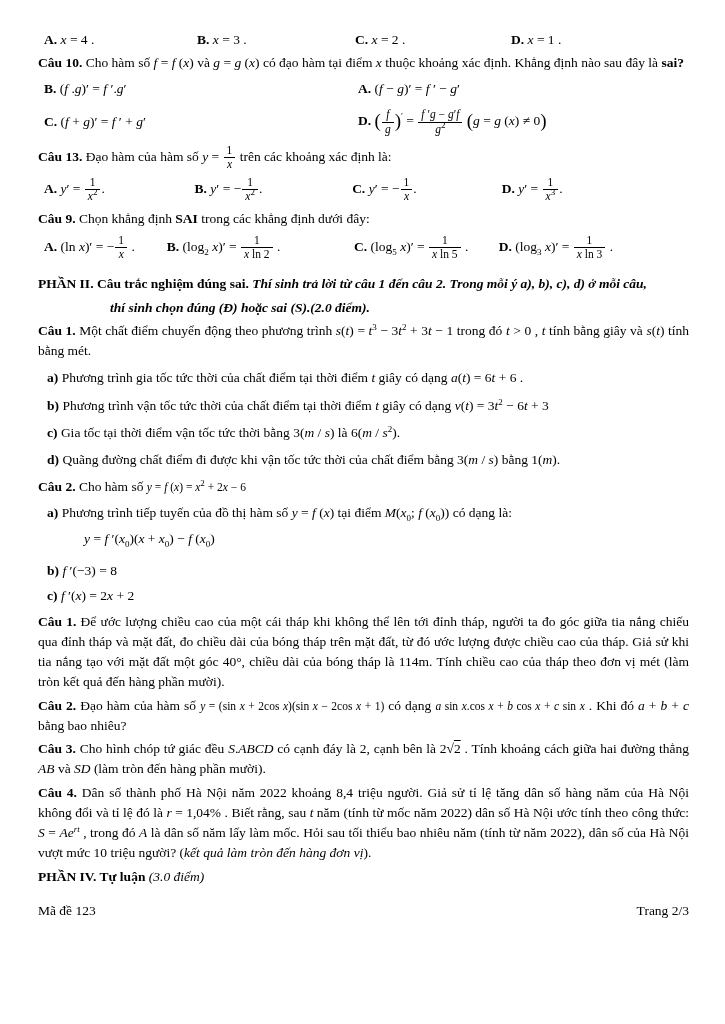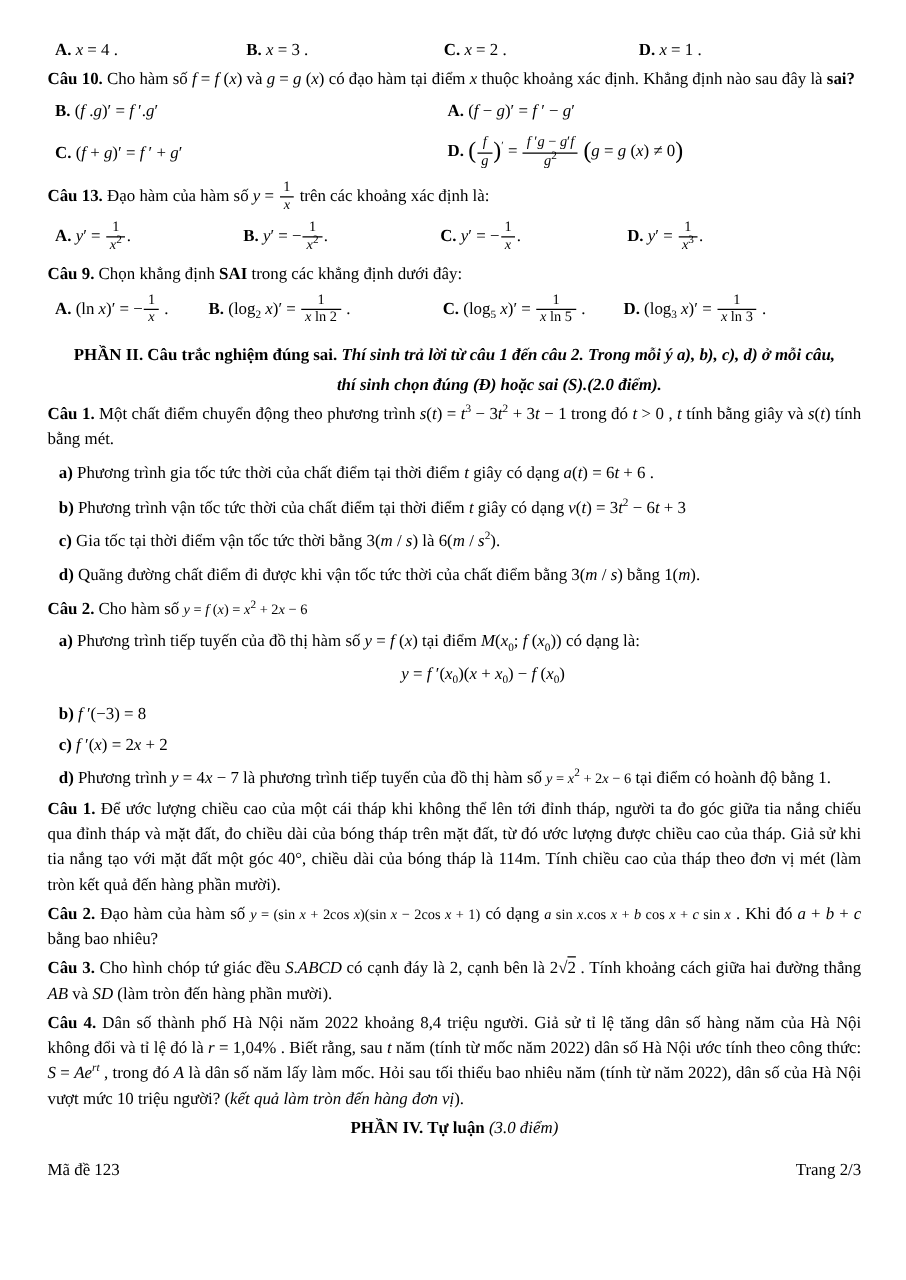--- a/index.html
+++ b/index.html
@@ -3,21 +3,21 @@
 <meta charset="utf-8">
 <style>
   * { margin:0; padding:0; box-sizing:border-box; }
   html,body { background:#ffffff; }
   body {
     width:725px; height:1024px; overflow:hidden;
     font-family:"Liberation Serif", serif;
     font-size:13.5px; color:#000;
   }
   .page { position:relative; width:725px; height:1024px; padding:30px 36px 24px 38px; background:#fff; }
-  p, .row { line-height:1.5; margin:3px 0;text-align:center; }
+  p, .row { line-height:1.5; margin:3px 0; }
   .stem { text-align:justify; }
   .g-top { display:grid; grid-template-columns:153fr 158fr 156fr 178fr; margin:0 0 2px 6px; line-height:1.5; }
   .g-q10 { display:grid; grid-template-columns:317fr 334fr; row-gap:10px; align-items:center; margin:6px 0 8px 6px; line-height:1.4; }
   .g-4a { display:grid; grid-template-columns:152fr 159fr 151fr 189fr; align-items:center; margin:5px 0 5px 6px; line-height:1.4; }
   .g-4b { display:grid; grid-template-columns:124fr 189fr 146fr 192fr; align-items:center; margin:5px 0 5px 6px; line-height:1.4; }
   .sect { margin-top:13px; }
   .sect2 { margin-top:2px; }
   .indent2 { padding-left:72px; }
   .item { text-indent:9px; margin:7px 0; text-align:justify; }
   .item2 { text-indent:9px; margin:5px 0; text-align:justify; }
@@ -77,21 +77,20 @@
   <p class="item"><b>a)</b> Phương trình gia tốc tức thời của chất điểm tại thời điểm <i>t</i>  giây có dạng <i>a</i>(<i>t</i>) = 6<i>t</i> + 6 .</p>
   <p class="item"><b>b)</b> Phương trình vận tốc tức thời của chất điểm tại thời điểm <i>t</i>  giây có dạng <i>v</i>(<i>t</i>) = 3<i>t</i><sup>2</sup> − 6<i>t</i> + 3</p>
   <p class="item"><b>c)</b> Gia tốc tại thời điểm vận tốc tức thời bằng 3(<i>m</i> / <i>s</i>) là 6(<i>m</i> / <i>s</i><sup>2</sup>).</p>
   <p class="item"><b>d)</b> Quãng đường chất điểm đi được khi vận tốc tức thời của chất điểm bằng 3(<i>m</i> / <i>s</i>)  bằng 1(<i>m</i>).</p>
 
   <p class="stem"><b>Câu 2.</b> Cho hàm số <span class="sm"><i>y</i> = <i>f</i> (<i>x</i>) = <i>x</i><sup>2</sup> + 2<i>x</i> − 6</span></p>
   <p class="item2"><b>a)</b> Phương trình tiếp tuyến của đồ thị hàm số <i>y</i> = <i>f</i> (<i>x</i>) tại điểm <i>M</i>(<i>x</i><sub>0</sub>; <i>f</i> (<i>x</i><sub>0</sub>)) có dạng là:</p>
   <p class="formula"><i>y</i> = <i>f</i> ′(<i>x</i><sub>0</sub>)(<i>x</i> + <i>x</i><sub>0</sub>) − <i>f</i> (<i>x</i><sub>0</sub>)</p>
   <p class="item2"><b>b)</b> <i>f</i> ′(−3) = 8</p>
   <p class="item2"><b>c)</b> <i>f</i> ′(<i>x</i>) = 2<i>x</i> + 2</p>
-  <p class="item2"><b>d)</b> Phương trình <i>y</i> = 4<i>x</i> − 7 là phương trình tiếp tuyến của đồ thị hàm số <span class="sm"><i>y</i> = <i>x</i><sup>2</sup> + 2<i>x</i> − 6</span>  tại điểm có hoành độ bằng 1.</p>
 
 
   <p class="stem"><b>Câu 1.</b> Để ước lượng chiều cao của một cái tháp khi không thể lên tới đỉnh tháp, người ta đo góc giữa tia nắng chiếu qua đỉnh tháp và mặt đất, đo chiều dài của bóng tháp trên mặt đất, từ đó ước lượng được chiều cao của tháp. Giả sử khi tia nắng tạo với mặt đất một góc 40°, chiều dài của bóng tháp là 114m. Tính chiều cao của tháp theo đơn vị mét (làm tròn kết quả đến hàng phần mười).</p>
   <p class="stem"><b>Câu 2.</b> Đạo hàm của hàm số <span class="sm"><i>y</i> = (sin <i>x</i> + 2cos <i>x</i>)(sin <i>x</i> − 2cos <i>x</i> + 1)</span>  có dạng <span class="sm"><i>a</i> sin <i>x</i>.cos <i>x</i> + <i>b</i> cos <i>x</i> + <i>c</i> sin <i>x</i></span> . Khi đó <i>a</i> + <i>b</i> + <i>c</i>  bằng bao nhiêu?</p>
   <p class="stem"><b>Câu 3.</b> Cho hình chóp tứ giác đều <i>S</i>.<i>ABCD</i> có cạnh đáy là 2, cạnh bên là 2√<span class="ol">2</span> . Tính khoảng cách giữa hai đường thẳng <i>AB</i>  và  <i>SD</i> (làm tròn đến hàng phần mười).</p>
   <p class="stem"><b>Câu 4.</b> Dân số thành phố Hà Nội năm 2022 khoảng 8,4 triệu người. Giả sử tỉ lệ tăng dân số hàng năm của Hà Nội không đổi và tỉ lệ đó là <i>r</i> = 1,04% . Biết rằng, sau <i>t</i>  năm (tính từ mốc năm 2022) dân số Hà Nội  ước tính theo công thức: <i>S</i> = <i>Ae</i><sup><i>rt</i></sup> , trong đó <i>A</i>  là dân số năm lấy làm mốc. Hỏi sau tối thiểu bao nhiêu năm (tính từ năm 2022), dân số của Hà Nội vượt mức 10 triệu người? (<i>kết quả làm tròn đến hàng đơn vị</i>).</p>
 
   <p><b>PHẦN IV. Tự luận</b> <i>(3.0 điểm)</i></p>
 
   <div class="footer">

